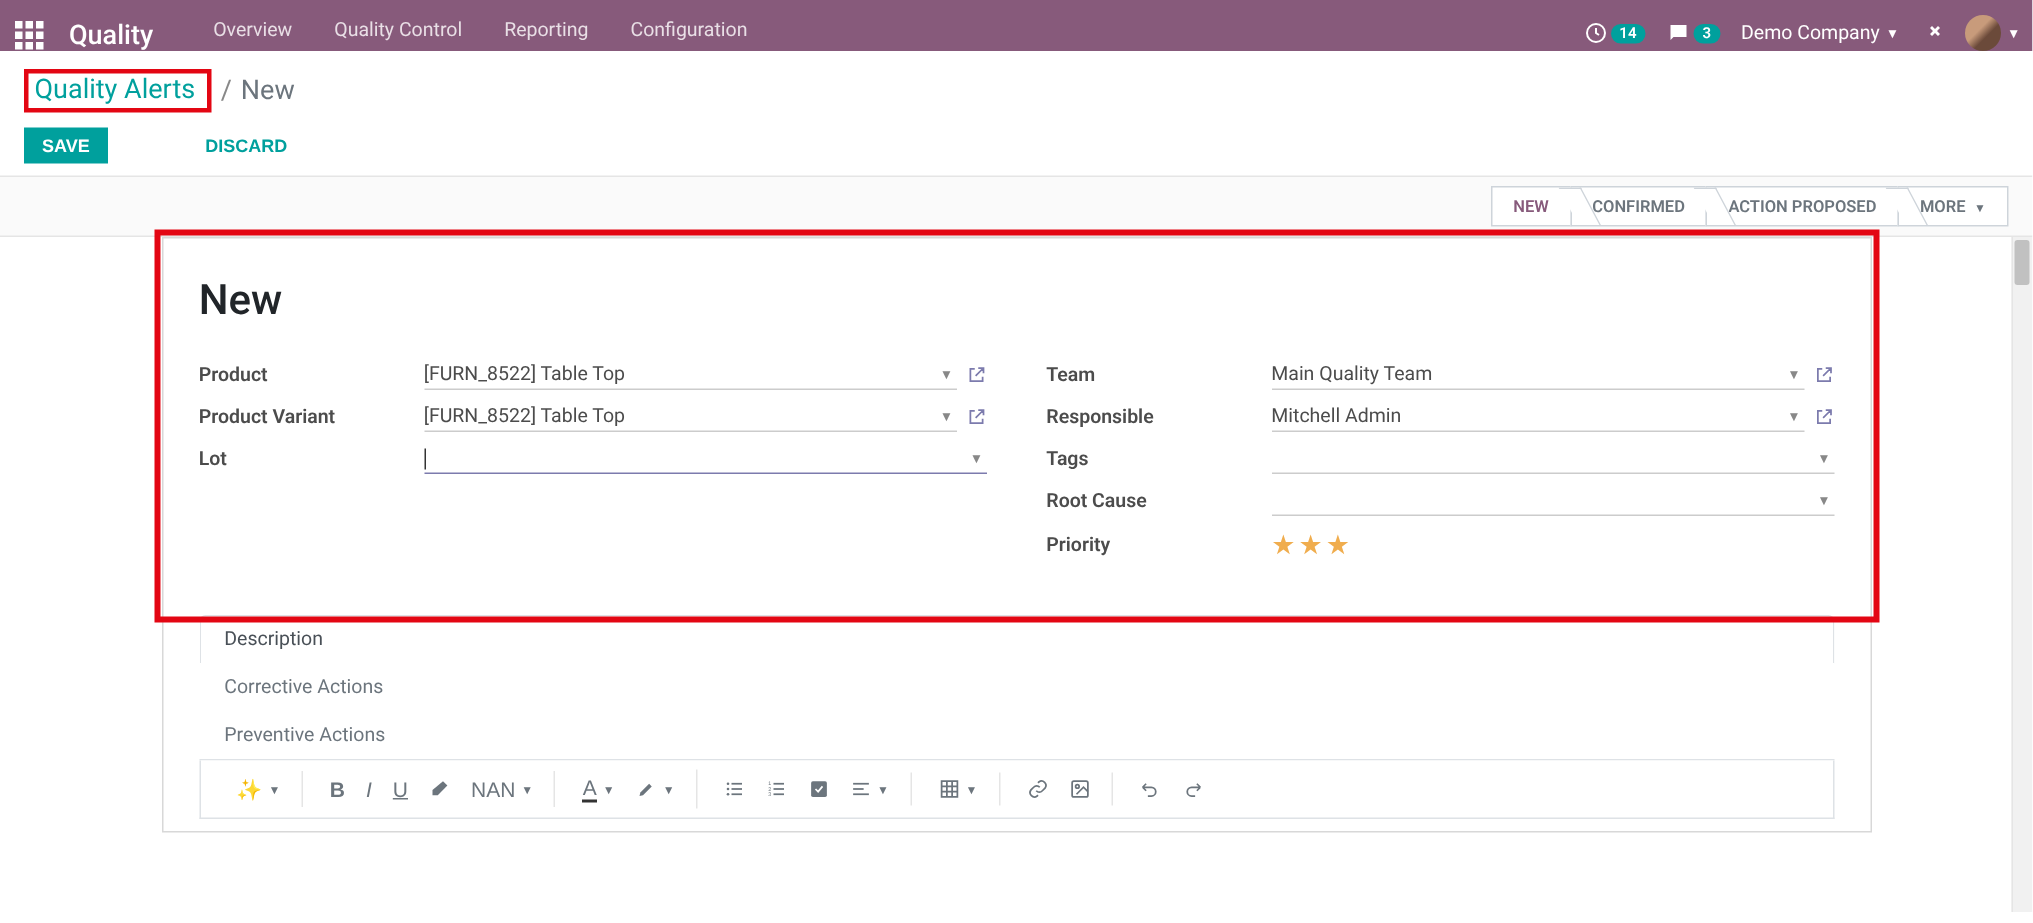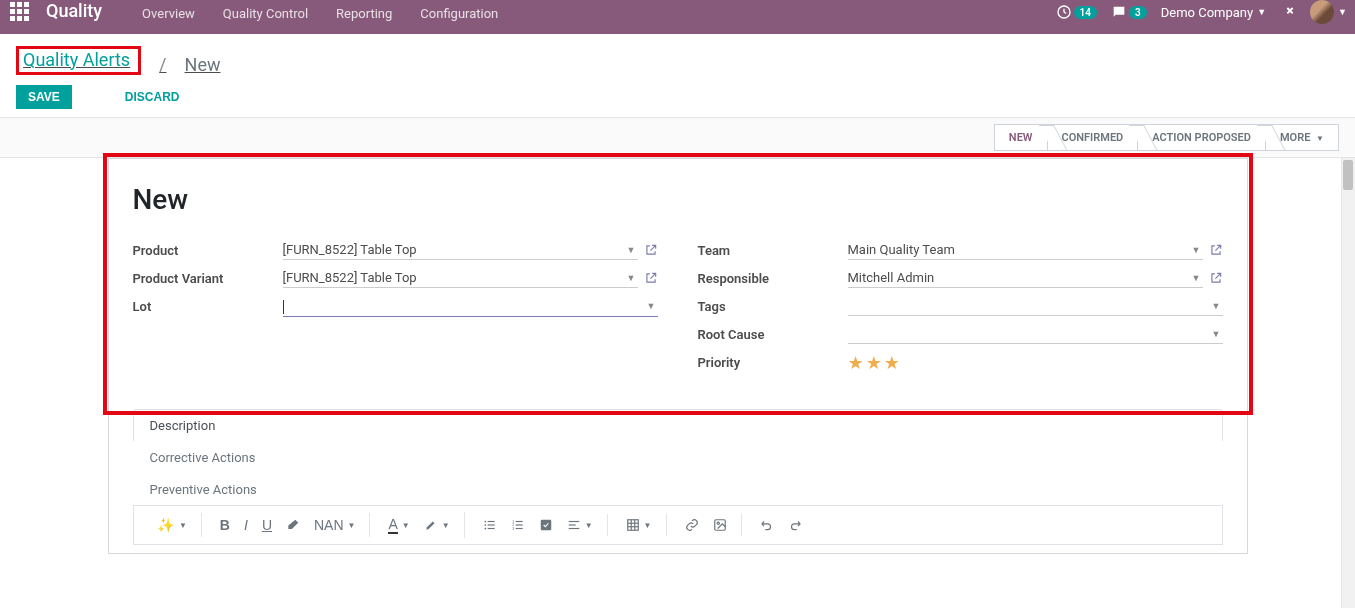--- a/index.html
+++ b/index.html
@@ -1,39 +1,39 @@
 <!DOCTYPE html>
 <html><head>
 <meta charset="utf-8">
 <style>
 * { box-sizing: border-box; margin: 0; padding: 0; }
 body { font-family: -apple-system, BlinkMacSystemFont, "Segoe UI", Roboto, sans-serif; font-size: 13px; color: #4c4c4c; background: #fff; width: 1355px; height: 615px; overflow: hidden; position: relative; }
 
 
-.navbar { background: #875a7b; height: 34px; display: flex; align-items: flex-start; color: #fff; padding: 0 8px; }
+.navbar { background: #875a7b; height: 34px; display: flex; align-items: flex-end; color: #fff; padding: 0 8px; }
 .apps-icon { width: 22px; height: 22px; display: flex; flex-wrap: wrap; gap: 2px; align-content: center; justify-content: center; margin-right: 8px; cursor: pointer; }
 .apps-icon span { width: 5px; height: 5px; background: #fff; }
 .brand { font-size: 18px; font-weight: 500; margin-right: 28px; margin-left: 8px; }
 .nav-links { display: flex; gap: 4px; }
 .nav-link { padding: 6px 12px; color: #e9dfe6; cursor: pointer; font-size: 13px; }
 .nav-right { margin-left: auto; display: flex; align-items: center; gap: 14px; }
 .badge-wrap { position: relative; display: flex; align-items: center; cursor: pointer; }
 .badge { background: #00a09d; color: #fff; border-radius: 8px; padding: 1px 6px; font-size: 10px; font-weight: 600; margin-left: 2px; }
 .company-name { color: #fff; font-size: 13px; cursor: pointer; display: flex; align-items: center; gap: 4px; }
 .dev-icon { color: #fff; cursor: pointer; }
 .avatar { width: 24px; height: 24px; border-radius: 50%; background: linear-gradient(135deg, #c89b7b 40%, #6b4a3a 60%); cursor: pointer; }
 
 
 .form-header { padding: 12px 16px 8px; border-bottom: 1px solid #e5e5e5; }
-.breadcrumb-row { display: flex; align-items: flex-end; gap: 16px; margin-bottom: 10px; text-decoration: underline; }
+.breadcrumb-row { display: flex; align-items: center; gap: 4px; margin-bottom: 10px; }
 .breadcrumb-box { border: 3px solid #e30613; padding: 0 4px 2px 0; }
 .breadcrumb-link { color: #00a09d; font-size: 18px; cursor: pointer; padding: 2px 4px; }
 .breadcrumb-sep { color: #888; font-size: 18px; margin: 0 2px; }
 .breadcrumb-current { color: #6c757d; font-size: 18px; }
-.action-row { display: flex; gap: 12px; align-items: center; }
+.action-row { display: flex; gap: 24px; align-items: center; }
 .btn-primary { background: #00a09d; color: #fff; border: none; padding: 5px 12px; font-size: 12px; font-weight: 600; cursor: pointer; }
 .btn-link { background: none; border: none; color: #00a09d; font-size: 12px; font-weight: 600; cursor: pointer; margin-left: 41px; }
 
 
 .status-bar { display: flex; justify-content: flex-end; padding: 6px 16px 6px 0; border-bottom: 1px solid #e5e5e5; background: #fafafa; }
 .status-item { position: relative; padding: 6px 14px; font-size: 11px; font-weight: 600; color: #6c757d; background: #fff; border: 1px solid #ced4da; margin-left: -1px; cursor: pointer; }
 .status-item.active { color: #875a7b; background: #fff; }
 .status-item::after { content: ''; position: absolute; right: -7px; top: 0; bottom: 0; width: 14px; background: inherit; border-right: 1px solid #ced4da; border-top: 1px solid #ced4da; transform: skewX(28deg); transform-origin: top; z-index: 1; }
 .status-item:last-child::after { display: none; }
 .status-item.more::after { display: none; }

